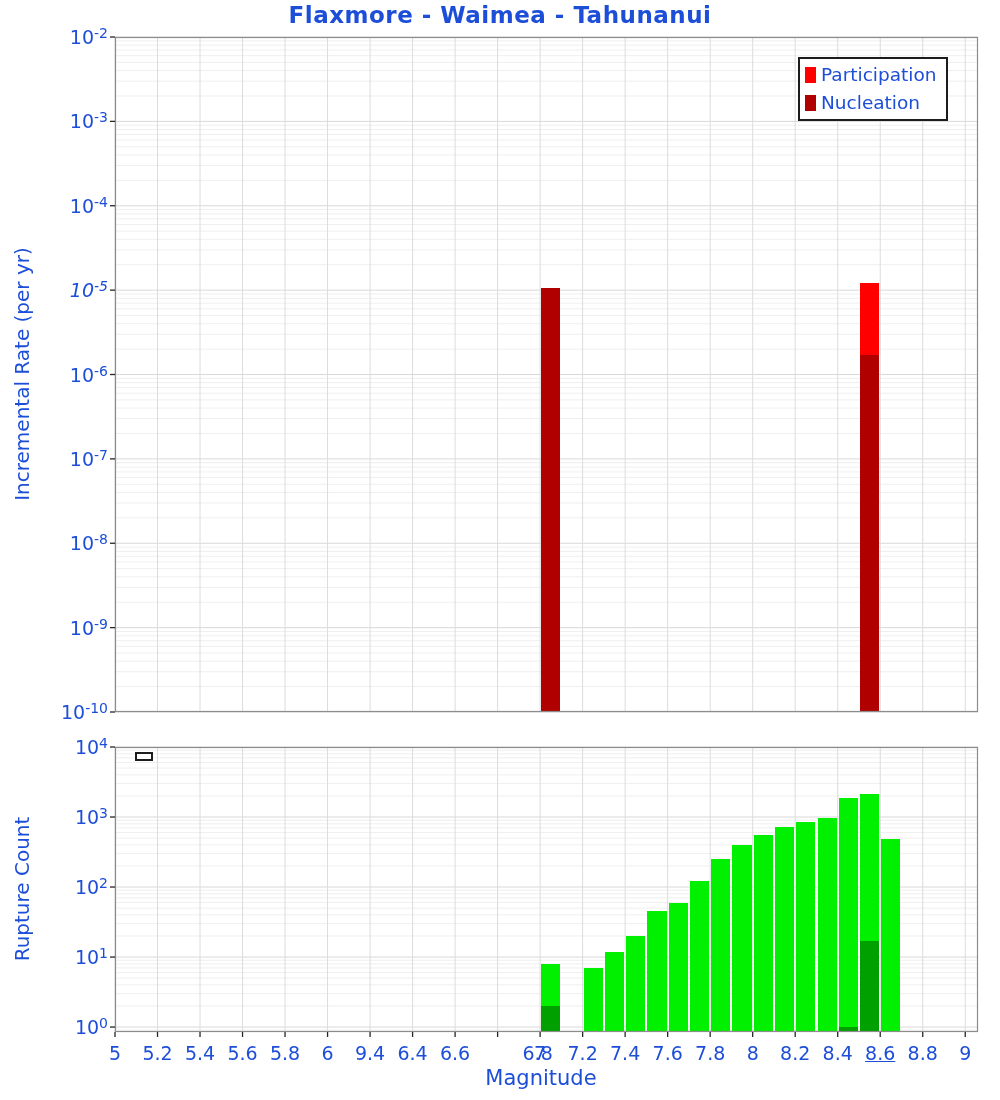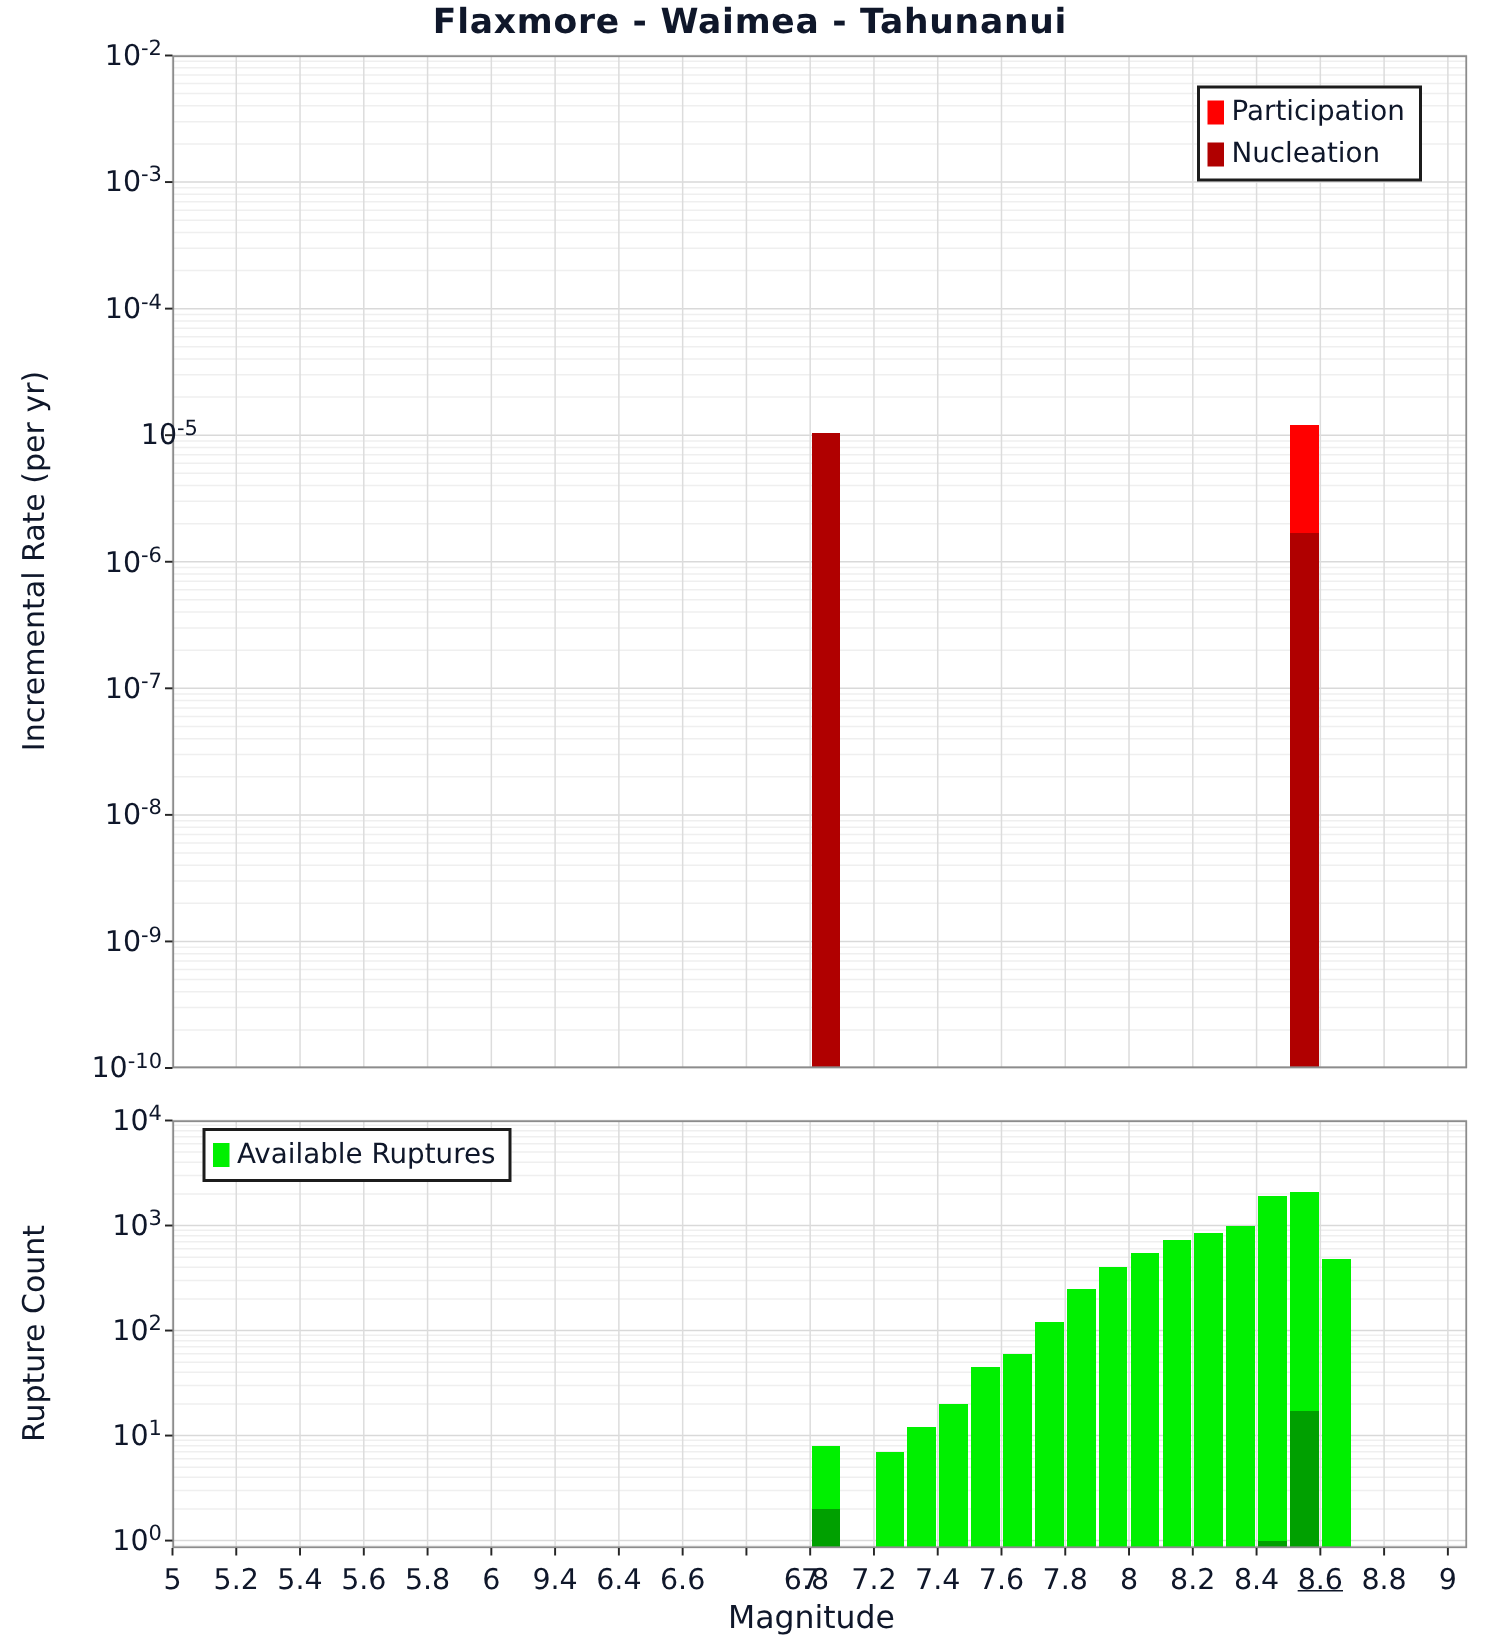--- a/index.html
+++ b/index.html
@@ -1,18 +1,18 @@
 <!DOCTYPE html>
 <html><head>
 <meta charset="utf-8">
 <style>
   html,body{margin:0;padding:0;background:#fff;}
   #figure{
     position:relative;width:1000px;height:1100px;background:#ffffff;
-    font-family:"DejaVu Sans","Liberation Sans",sans-serif;color:#0f172a;overflow:hidden;
+    font-family:"DejaVu Sans","Liberation Sans",sans-serif;color:#1d4ed8;overflow:hidden;
   }
   .chart-title{
     position:absolute;top:2px;left:0;width:1000px;text-align:center;
     font-size:23px;font-weight:bold;letter-spacing:0.5px;
   }
   .ylab{
     position:absolute;white-space:nowrap;font-size:20px;
     transform:translate(-50%,-50%) rotate(-90deg);
   }
   .xlab{
@@ -274,30 +274,26 @@
       <span class="swatch" style="background: rgb(255, 0, 0);"></span>
       <span class="lab">Participation</span>
     </div>
     <div class="legend-item">
       <span class="swatch" style="background: rgb(176, 0, 0);"></span>
       <span class="lab">Nucleation</span>
     </div>
   </div>
 
   <div class="legend" style="left:135px;top:752px;">
-    <div class="legend-item">
-      <span class="swatch" style="background: rgb(0, 240, 0);"></span>
-      <span class="lab">Available Ruptures</span>
-    </div>
   </div>
 
 <div class="ytick" style="right: 892px; top: 37px;">10<sup>-2</sup></div>
     <div class="ytick" style="right: 892px; top: 121.375px; margin-left: 19px;">10<sup>-3</sup></div>
     <div class="ytick" style="right: 892px; top: 205.75px;">10<sup>-4</sup></div>
-    <div class="ytick" style="right: 868px; top: 290.125px;">10<sup>-5</sup></div>
+    <div class="ytick" style="right: 892px; top: 290.125px; font-style: italic;">10<sup>-5</sup></div>
     <div class="ytick" style="right: 892px; top: 374.5px;">10<sup>-6</sup></div>
     <div class="ytick" style="right: 892px; top: 458.875px;">10<sup>-7</sup></div>
     <div class="ytick" style="right: 892px; top: 543.25px;">10<sup>-8</sup></div>
     <div class="ytick" style="right: 892px; top: 627.625px;">10<sup>-9</sup></div>
     <div class="ytick" style="right: 892px; top: 712px;">10<sup>-10</sup></div>
     <div class="ytick" style="right: 892px; top: 747px;">10<sup>4</sup></div>
     <div class="ytick" style="right: 892px; top: 817.015px;">10<sup>3</sup></div>
     <div class="ytick" style="right: 892px; top: 887.029px;">10<sup>2</sup></div>
     <div class="ytick" style="right: 892px; top: 957.044px;">10<sup>1</sup></div>
     <div class="ytick" style="right: 892px; top: 1027.06px;">10<sup>0</sup></div>

